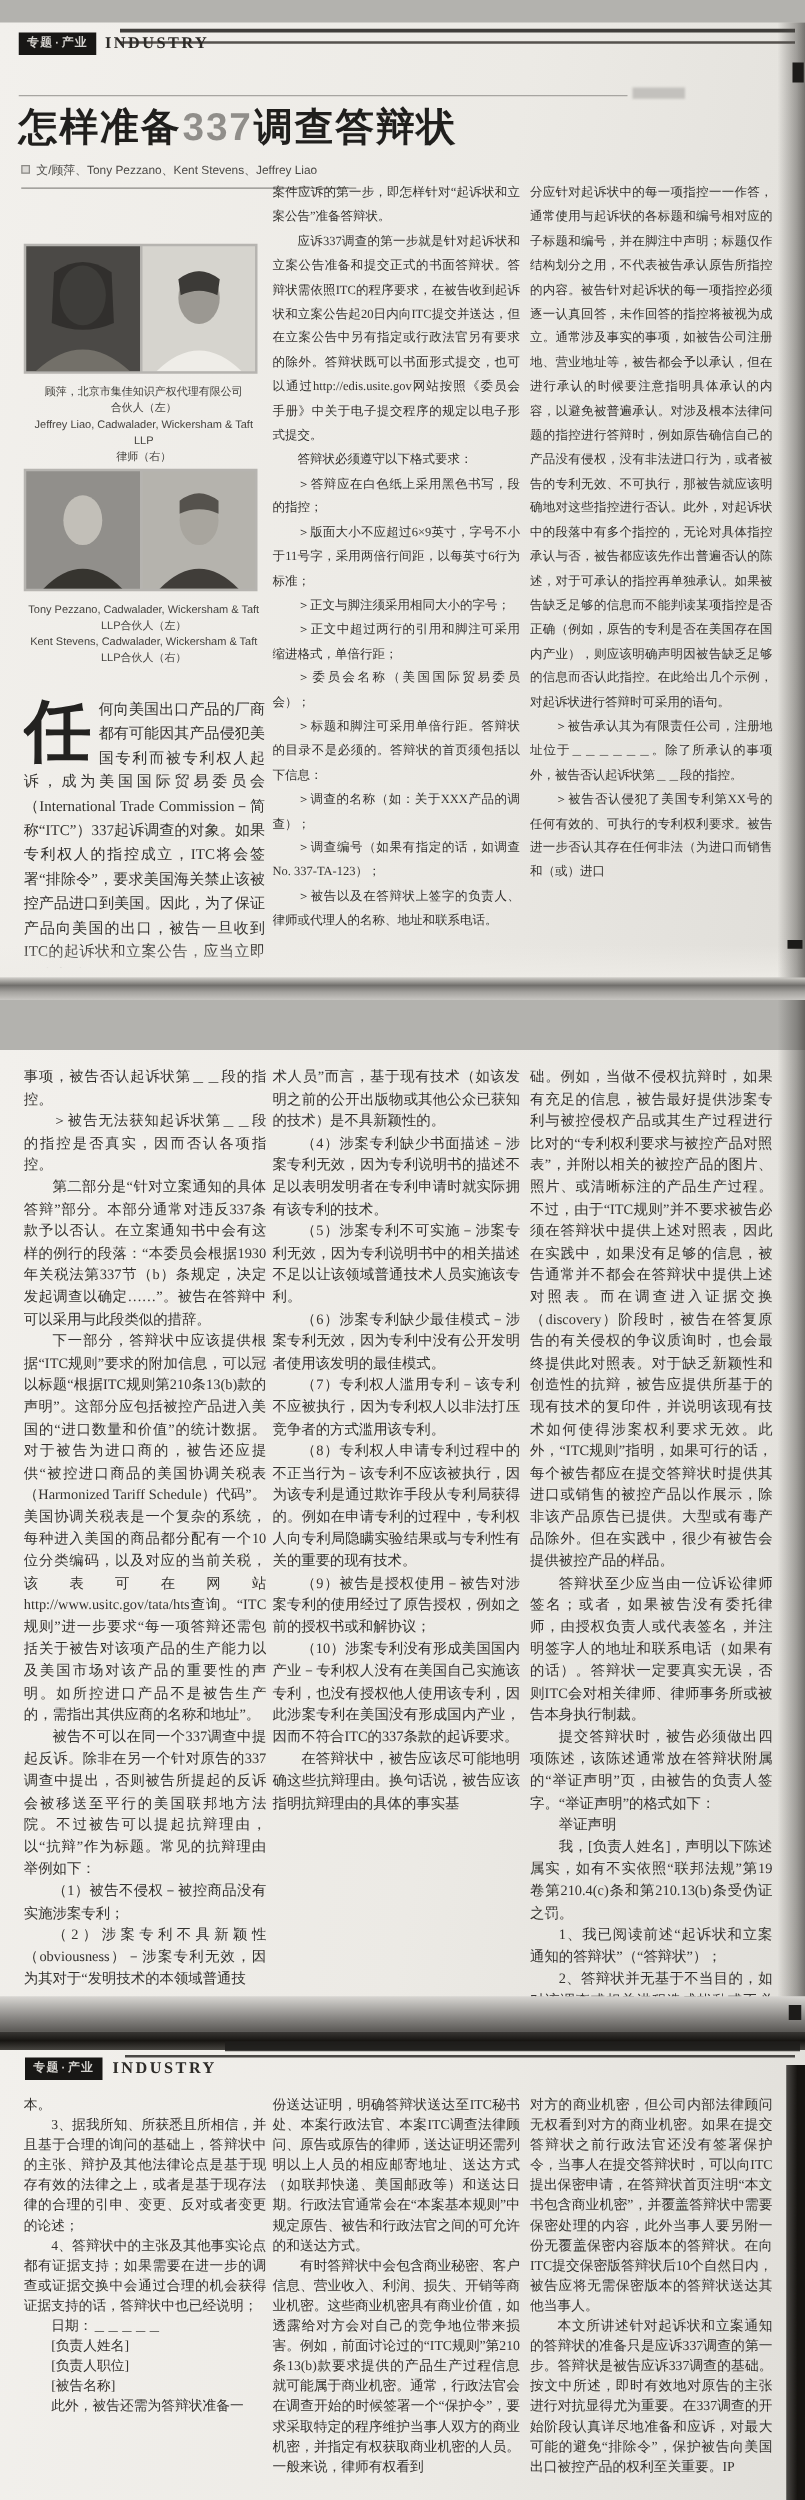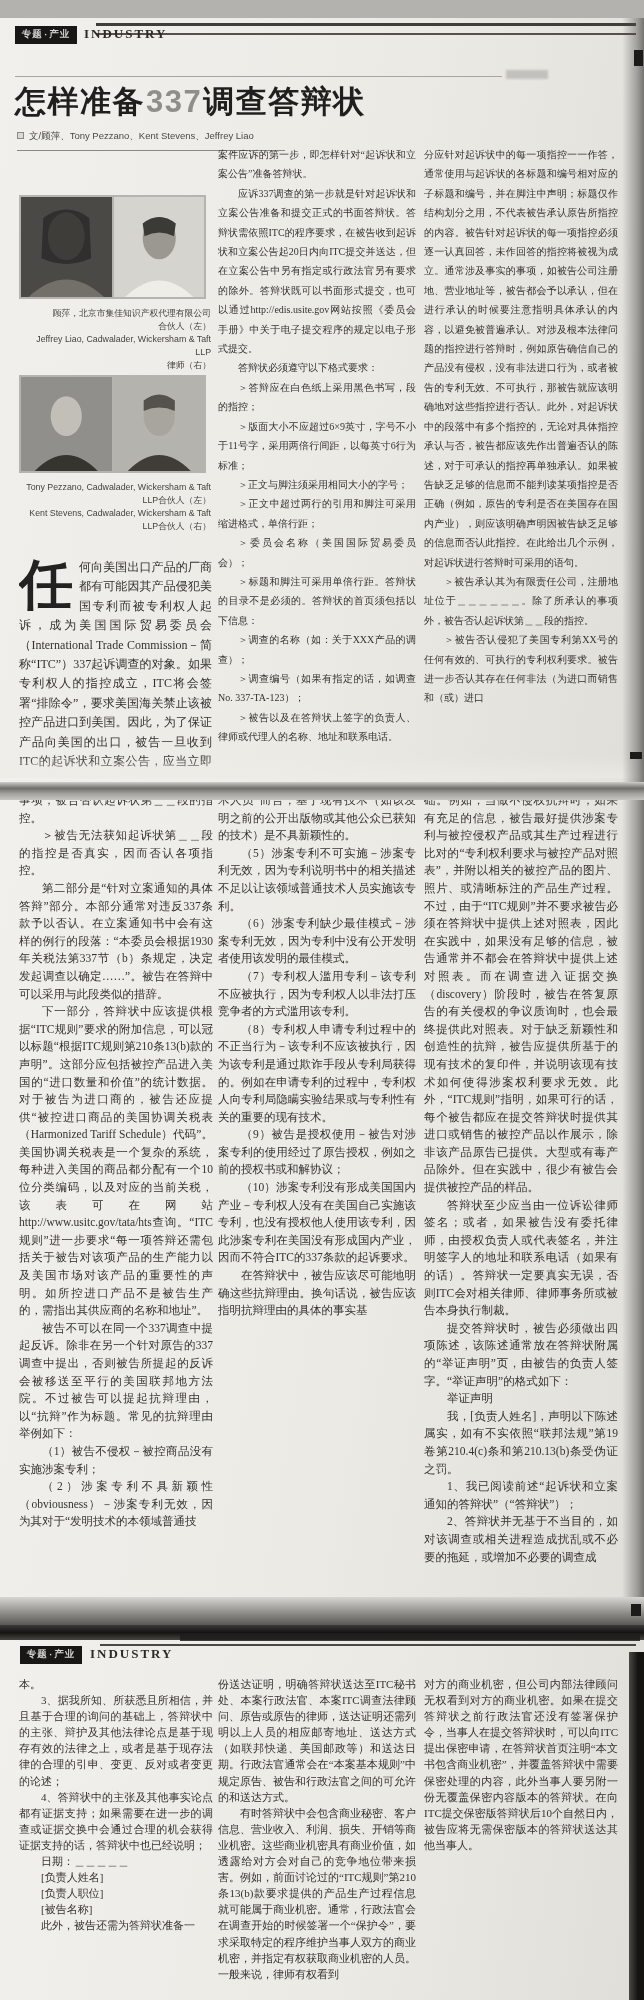--- a/index.html
+++ b/index.html
@@ -6,21 +6,21 @@
   html,body { width:644px; }
   body {
     height:2000px; position:relative; overflow:hidden;
     background:#b3b2ae;
     font-family:"Liberation Serif","DejaVu Serif",serif;
     color:#33312e;
   }
   .page { position:absolute; left:0; width:644px;
     background:linear-gradient(100deg,#f2f0ec 0%,#eceae5 55%,#e0ded9 100%); }
   #page1 { top:18px;  height:764px; }
-  #page2 { top:778px; height:954px;padding-left:22px; }
+  #page2 { top:840px; height:954px;padding-left:22px; }
   #page3 { top:1640px; height:360px; }
 
   
   .rule-a { position:absolute; top:5px;  left:96px; right:8px; height:3px; background:#403e3b; }
   .rule-b { position:absolute; top:15px; left:96px; right:8px; height:2px; background:#55524e; }
   .tag { position:absolute; top:8px; left:15px; width:62px; height:18px;
     background:#181715; color:#d4d2ce; font-size:9.5px; line-height:18px;
     text-align:center; letter-spacing:1px; font-weight:bold;
     font-family:Liberation Mono, monospace; }
   .industry { position:absolute; top:8px; left:84px; font-size:13px;
@@ -61,21 +61,21 @@
 
   
   .photo { position:absolute; left:19px; width:187px; display:flex; gap:2px;
     padding:2px; background:#b6b4b0; }
   #photo1 { top:177px; height:104px; }
   #photo2 { top:357px; height:98px; }
   .pcell { flex:1; position:relative; overflow:hidden; }
   .pcell svg { position:absolute; bottom:0; left:0; width:100%; height:92%; }
   .caption { position:absolute; left:19px; width:192px; }
   #cap1 { top:289px; } #cap2 { top:463px; }
-  .caption .para { text-indent:0; font-size:8.8px; line-height:13px; text-align:right;
+  .caption .para { text-indent:0; font-size:8.8px; line-height:13px; text-align:center;
     color:#45433f; font-family:"Liberation Sans",sans-serif; }
 
   
   #lead { position:absolute; top:540px; left:19px; width:193px; height:216px;
     font-size:12px; line-height:19.4px; text-align:justify; overflow:hidden; }
   .dropcap { float:left; font-size:54px; line-height:48px; font-weight:bold;
     padding:3px 6px 0 0; color:#232220; }
 
   
   .gap1 { position:absolute; top:782px; height:18px; left:0; width:644px;
@@ -190,20 +190,21 @@
       <p class="para">事项，被告否认起诉状第＿＿段的指控。</p>
       <p class="para">＞被告无法获知起诉状第＿＿段的指控是否真实，因而否认各项指控。</p>
       <p class="para">第二部分是“针对立案通知的具体答辩”部分。本部分通常对违反337条款予以否认。在立案通知书中会有这样的例行的段落：“本委员会根据1930年关税法第337节（b）条规定，决定发起调查以确定……”。被告在答辩中可以采用与此段类似的措辞。</p>
       <p class="para">下一部分，答辩状中应该提供根据“ITC规则”要求的附加信息，可以冠以标题“根据ITC规则第210条13(b)款的声明”。这部分应包括被控产品进入美国的“进口数量和价值”的统计数据。对于被告为进口商的，被告还应提供“被控进口商品的美国协调关税表（Harmonized Tariff Schedule）代码”。美国协调关税表是一个复杂的系统，每种进入美国的商品都分配有一个10位分类编码，以及对应的当前关税，该表可在网站http://www.usitc.gov/tata/hts查询。“ITC规则”进一步要求“每一项答辩还需包括关于被告对该项产品的生产能力以及美国市场对该产品的重要性的声明。如所控进口产品不是被告生产的，需指出其供应商的名称和地址”。</p>
       <p class="para">被告不可以在同一个337调查中提起反诉。除非在另一个针对原告的337调查中提出，否则被告所提起的反诉会被移送至平行的美国联邦地方法院。不过被告可以提起抗辩理由，以“抗辩”作为标题。常见的抗辩理由举例如下：</p>
       <p class="para">（1）被告不侵权－被控商品没有实施涉案专利；</p>
       <p class="para">（2）涉案专利不具新颖性（obviousness）－涉案专利无效，因为其对于“发明技术的本领域普通技</p>
     </div>
   <div class="textcol" id="p2c2">
       <p class="para">术人员”而言，基于现有技术（如该发明之前的公开出版物或其他公众已获知的技术）是不具新颖性的。</p>
+      <p class="para">（4）涉案专利缺少书面描述－涉案专利无效，因为专利说明书的描述不足以表明发明者在专利申请时就实际拥有该专利的技术。</p>
       <p class="para">（5）涉案专利不可实施－涉案专利无效，因为专利说明书中的相关描述不足以让该领域普通技术人员实施该专利。</p>
       <p class="para">（6）涉案专利缺少最佳模式－涉案专利无效，因为专利中没有公开发明者使用该发明的最佳模式。</p>
       <p class="para">（7）专利权人滥用专利－该专利不应被执行，因为专利权人以非法打压竞争者的方式滥用该专利。</p>
       <p class="para">（8）专利权人申请专利过程中的不正当行为－该专利不应该被执行，因为该专利是通过欺诈手段从专利局获得的。例如在申请专利的过程中，专利权人向专利局隐瞒实验结果或与专利性有关的重要的现有技术。</p>
       <p class="para">（9）被告是授权使用－被告对涉案专利的使用经过了原告授权，例如之前的授权书或和解协议；</p>
       <p class="para">（10）涉案专利没有形成美国国内产业－专利权人没有在美国自己实施该专利，也没有授权他人使用该专利，因此涉案专利在美国没有形成国内产业，因而不符合ITC的337条款的起诉要求。</p>
       <p class="para">在答辩状中，被告应该尽可能地明确这些抗辩理由。换句话说，被告应该指明抗辩理由的具体的事实基</p>
     </div>
   <div class="textcol" id="p2c3">
       <p class="para">础。例如，当做不侵权抗辩时，如果有充足的信息，被告最好提供涉案专利与被控侵权产品或其生产过程进行比对的“专利权利要求与被控产品对照表”，并附以相关的被控产品的图片、照片、或清晰标注的产品生产过程。不过，由于“ITC规则”并不要求被告必须在答辩状中提供上述对照表，因此在实践中，如果没有足够的信息，被告通常并不都会在答辩状中提供上述对照表。而在调查进入证据交换（discovery）阶段时，被告在答复原告的有关侵权的争议质询时，也会最终提供此对照表。对于缺乏新颖性和创造性的抗辩，被告应提供所基于的现有技术的复印件，并说明该现有技术如何使得涉案权利要求无效。此外，“ITC规则”指明，如果可行的话，每个被告都应在提交答辩状时提供其进口或销售的被控产品以作展示，除非该产品原告已提供。大型或有毒产品除外。但在实践中，很少有被告会提供被控产品的样品。</p>
@@ -229,20 +230,21 @@
       <p class="para">[负责人职位]</p>
       <p class="para">[被告名称]</p>
       <p class="para">此外，被告还需为答辩状准备一</p>
     </div>
   <div class="textcol" id="p3c2">
       <p class="para">份送达证明，明确答辩状送达至ITC秘书处、本案行政法官、本案ITC调查法律顾问、原告或原告的律师，送达证明还需列明以上人员的相应邮寄地址、送达方式（如联邦快递、美国邮政等）和送达日期。行政法官通常会在“本案基本规则”中规定原告、被告和行政法官之间的可允许的和送达方式。</p>
       <p class="para">有时答辩状中会包含商业秘密、客户信息、营业收入、利润、损失、开销等商业机密。这些商业机密具有商业价值，如透露给对方会对自己的竞争地位带来损害。例如，前面讨论过的“ITC规则”第210条13(b)款要求提供的产品生产过程信息就可能属于商业机密。通常，行政法官会在调查开始的时候签署一个“保护令”，要求采取特定的程序维护当事人双方的商业机密，并指定有权获取商业机密的人员。一般来说，律师有权看到</p>
     </div>
   <div class="textcol" id="p3c3">
       <p class="para">对方的商业机密，但公司内部法律顾问无权看到对方的商业机密。如果在提交答辩状之前行政法官还没有签署保护令，当事人在提交答辩状时，可以向ITC提出保密申请，在答辩状首页注明“本文书包含商业机密”，并覆盖答辩状中需要保密处理的内容，此外当事人要另附一份无覆盖保密内容版本的答辩状。在向ITC提交保密版答辩状后10个自然日内，被告应将无需保密版本的答辩状送达其他当事人。</p>
+      <p class="para">本文所讲述针对起诉状和立案通知的答辩状的准备只是应诉337调查的第一步。答辩状是被告应诉337调查的基础。按文中所述，即时有效地对原告的主张进行对抗显得尤为重要。在337调查的开始阶段认真详尽地准备和应诉，对最大可能的避免“排除令”，保护被告向美国出口被控产品的权利至关重要。IP</p>
     </div>
 </div>
 
 <div class="gap1"></div>
 <div class="gap2a"></div>
 <div class="gap2b"></div>
 <div class="bind" id="bind1"></div>
 <div class="bind" id="bind2"></div>
 <div id="bind3"></div>
 <div class="mark" id="mark1"></div>

